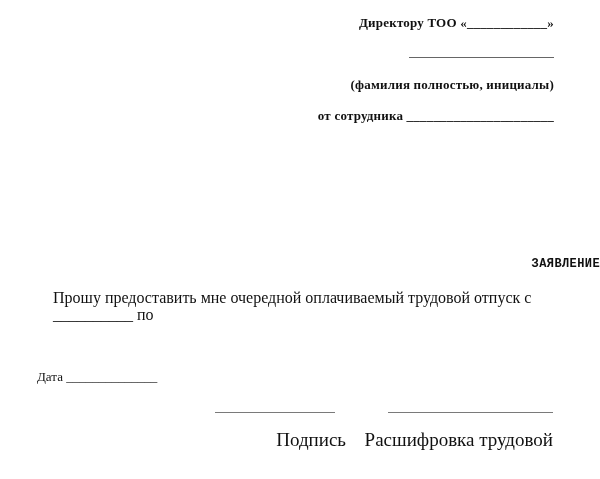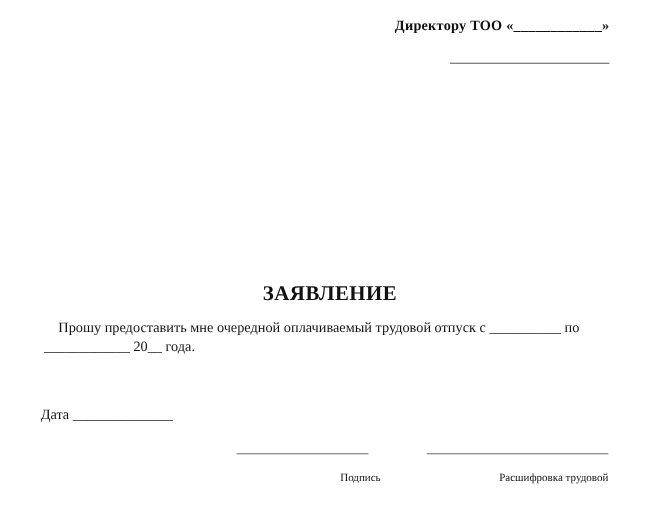--- a/index.html
+++ b/index.html
@@ -32,32 +32,33 @@
     height: 14px;
     border-bottom: 1.5px solid #666666;
     vertical-align: baseline;
   }
   
   .doc-title {
     position: absolute;
     top: 257px;
     left: 0;
     right: 0;
-    text-align: center;
+    text-align: right;
     font-weight: bold;
-    font-size: 19px;
+    font-size: 12px;
     letter-spacing: 0.4px;
+    font-family: Liberation Mono, monospace;
   }
   
   .body-par {
     position: absolute;
     top: 289px;
     left: 40px;
     right: 40px;
-    font-size: 13px;
+    font-size: 16px;
     line-height: 17px;
   }
   .body-line-first { padding-left: 13px; }
   
   .date-line {
     position: absolute;
     top: 369px;
     left: 37px;
     font-size: 13px;
   }
@@ -66,43 +67,44 @@
     position: absolute;
     top: 412px;
     border-top: 1.5px solid #7a7a7a;
     height: 0;
   }
   .sig-rule-signature { left: 215px; width: 120px; }
   .sig-rule-name      { left: 388px; width: 165px; }
   .sig-caption {
     position: absolute;
     top: 429px;
-    font-size: 10px;
+    font-size: 19px;
     white-space: nowrap;
   }
   .sig-caption-signature { right: 254px; }
   .sig-caption-name      { right: 47px; }
 </style>
 </head>
 <body>
 
 <div class="page">
 
   <div class="header-block">
     <div>Директору ТОО «____________»</div>
     <div>
       <span class="blank-rule"></span>
     </div>
+    <div>(фамилия полностью, инициалы)</div>
+    <div>от сотрудника ______________________</div>
   </div>
 
   <div class="doc-title">ЗАЯВЛЕНИЕ</div>
 
   <div class="body-par">
     <div class="body-line-first">Прошу предоставить мне очередной оплачиваемый трудовой отпуск с __________ по</div>
-    <div>____________ 20__ года.</div>
   </div>
 
   <div class="date-line">Дата ______________</div>
 
   <div class="sig-rule sig-rule-signature"></div>
   <div class="sig-rule sig-rule-name"></div>
 
   <div class="sig-caption sig-caption-signature">Подпись</div>
   <div class="sig-caption sig-caption-name">Расшифровка трудовой</div>
 

